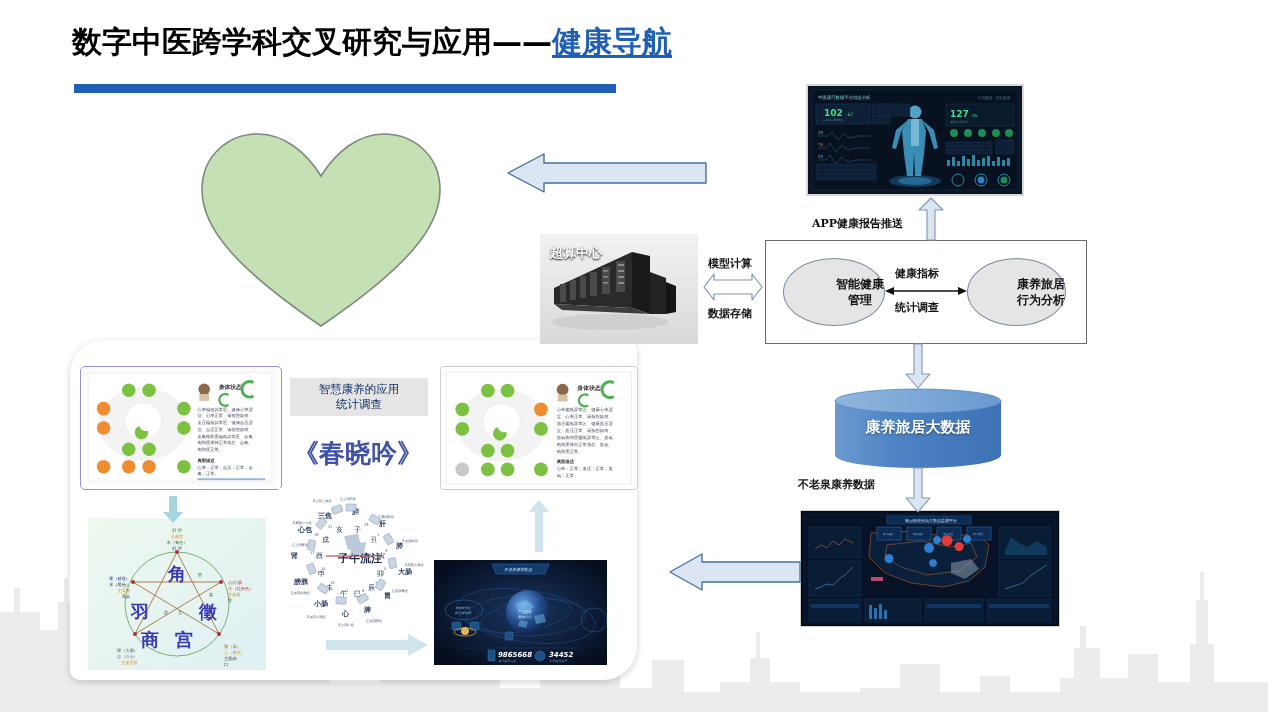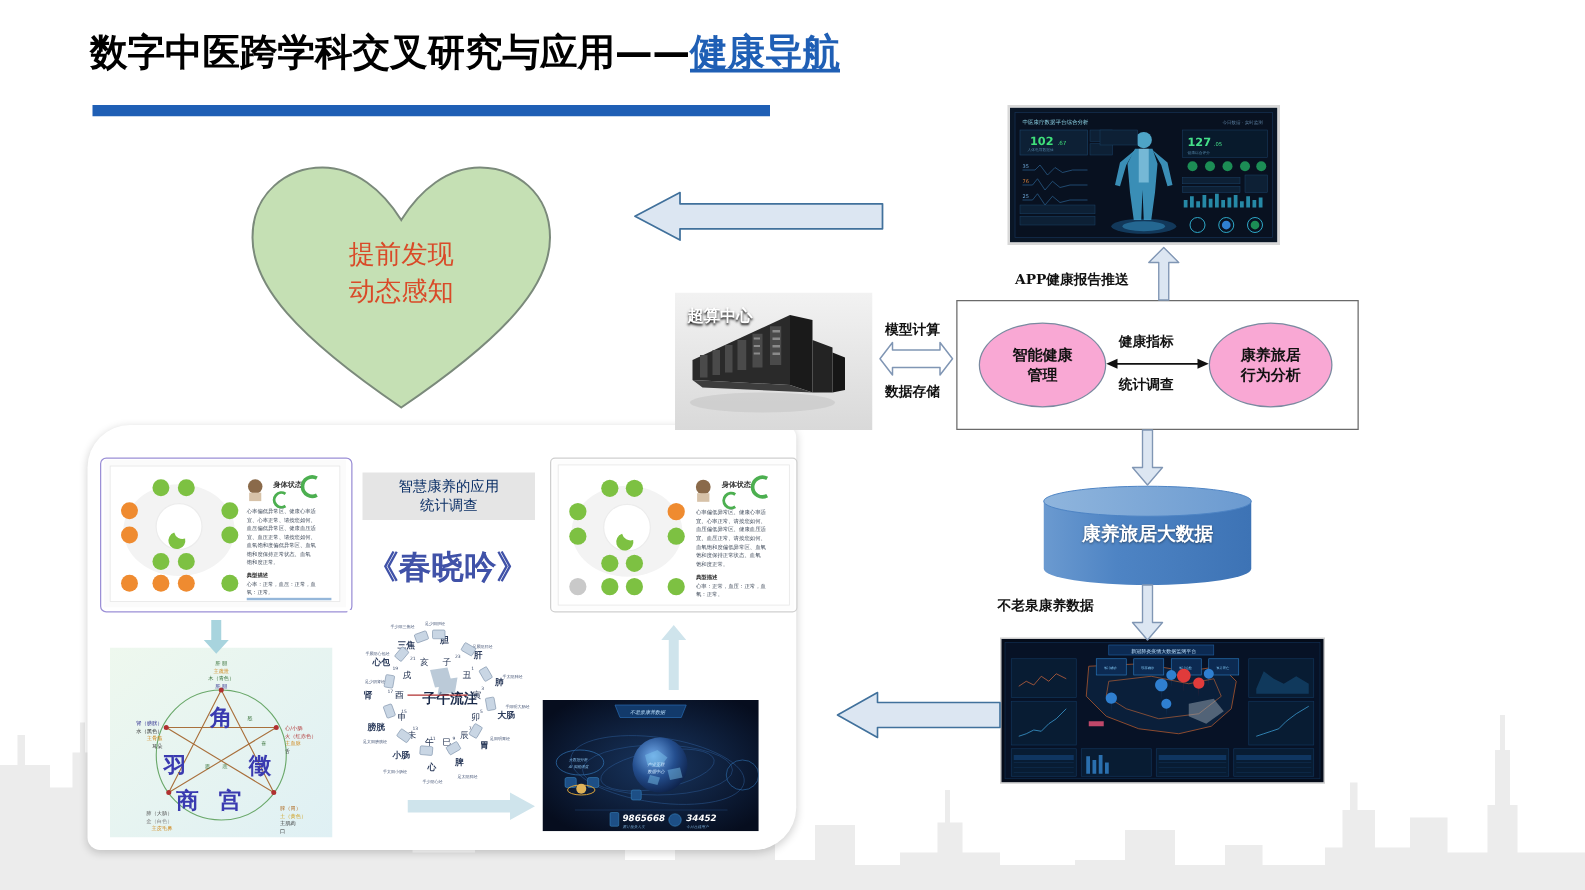--- a/index.html
+++ b/index.html
@@ -41,21 +41,21 @@
   #superc{left:540px;top:234px;width:158px;height:110px;}
   
   #dash-space{left:434px;top:560px;width:173px;height:105px;font-style:italic;}
 
   .dash-label{position:absolute;color:#ffffff;}
 
   
   .flow-box{position:absolute;left:765px;top:240px;width:320px;height:102px;
     border:1.2px solid #6a6a6a;background:#ffffff;z-index:3;}
   .ellipse{position:absolute;border:1px solid #7a8aa0;border-radius:50%;
-    background:#f9a8d4;display:flex;align-items:center;justify-content:center;
+    background:#e5e5e5;display:flex;align-items:center;justify-content:flex-end;
     text-align:center;line-height:16px;color:#111;font-size:12px;font-weight:bold;
     font-family:"DejaVu Serif","Liberation Serif",serif;}
   #ell-left{left:783px;top:258px;width:100px;height:66px;z-index:4;}
   #ell-right{left:967px;top:258px;width:97px;height:66px;z-index:4;}
 
   .flow-lbl{position:absolute;font-size:11px;font-weight:bold;color:#111;z-index:5;
     white-space:nowrap;font-family:"DejaVu Serif","Liberation Serif",serif;}
 
   
   .cyl{position:absolute;left:833px;top:388px;width:170px;height:80px;z-index:3;}
@@ -117,24 +117,20 @@
     <div class="title-line">
       <span class="title-black">数字中医跨学科交叉研究与应用——</span><span class="title-blue">健康导航</span>
     </div>
   </div>
   <div class="title-bar"></div>
 
   <svg class="heart-wrap" viewBox="0 0 250 205">
     <path d="M125,198 C 40,140 6,100 6,62 C 6,26 34,6 62,6 C 88,6 110,24 125,48
              C 140,24 162,6 188,6 C 216,6 244,26 244,62 C 244,100 210,140 125,198 Z" fill="#c5e0b4" stroke="#7b8a7b" stroke-width="1.6"></path>
   </svg>
-  <div class="heart-text">
-    <div>提前发现</div>
-    <div>动态感知</div>
-  </div>
 
   <svg class="arrow" style="left:504px;top:152px;width:206px;height:42px;" viewBox="0 0 206 42">
     <path d="M202,11 L40,11 L40,2 L4,21 L40,40 L40,31 L202,31 Z" fill="#dce6f2" stroke="#41719c" stroke-width="1.4" stroke-linejoin="round"></path>
   </svg>
 
   <svg class="arrow" style="left:666px;top:552px;width:138px;height:40px;" viewBox="0 0 138 40">
     <path d="M134,10 L36,10 L36,2 L4,20 L36,38 L36,30 L134,30 Z" fill="#dce6f2" stroke="#41719c" stroke-width="1.3" stroke-linejoin="round"></path>
   </svg>
 
   <div class="imgbox" id="dash-top">

